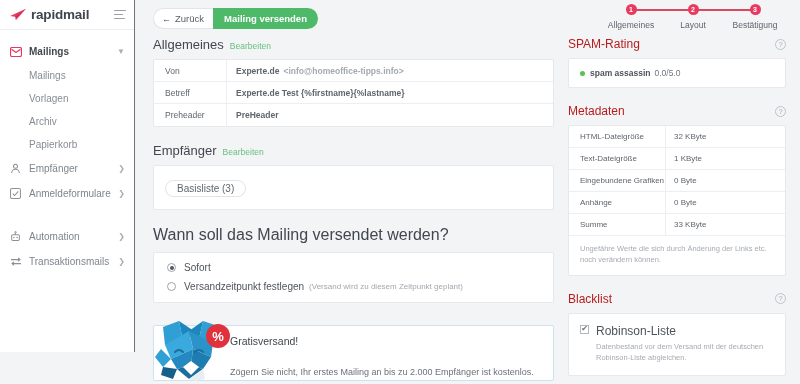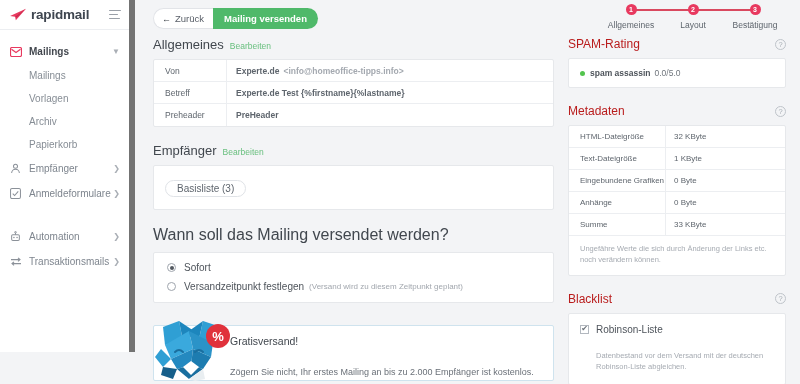--- a/index.html
+++ b/index.html
@@ -9,21 +9,21 @@
     background: #f3f4f6;
     color: #4a4f55;
     overflow: hidden;
   }
   .app { display: flex; width: 800px; height: 384px; }
 
   
   .sidebar {
     width: 135px; height: 352px;
     background: #ffffff;
-    border-right: 6px solid #737373;
+    border-right: 1px solid #737373;
     flex: 0 0 135px;
     position: relative;
   }
   .brand {
     height: 30px;
     display: flex; align-items: center;
     padding: 0 8px 0 9px;
     border-bottom: 1px solid #eceef1;
   }
   .plane { width: 18px; height: 13px; flex: 0 0 18px; }
@@ -189,21 +189,21 @@
     padding: 8px 12px 9px 11px; font-size: 7.5px; color: #a6abb2; line-height: 1.45;
   }
 
   .bl-box { padding: 10px 11px 11px 11px; display: flex; }
   .chk {
     width: 9px; height: 9px; border: 1px solid #b3b8bf; background: #fff;
     flex: 0 0 9px; margin-right: 7px; margin-top: 1px;
     display: flex; align-items: center; justify-content: center;
     font-size: 8px; color: #6c727a; line-height: 1; cursor: pointer;
   }
-  .bl-name { font-size: 10px; color: #4e545b; margin-bottom: 16px; }
+  .bl-name { font-size: 12px; color: #4e545b; margin-bottom: 4px; }
   .bl-desc { font-size: 7.5px; color: #a6abb2; line-height: 1.45; }
 </style>
 </head>
 <body>
 
 <div class="app">
 
   <div class="sidebar">
 
     <div class="brand">

